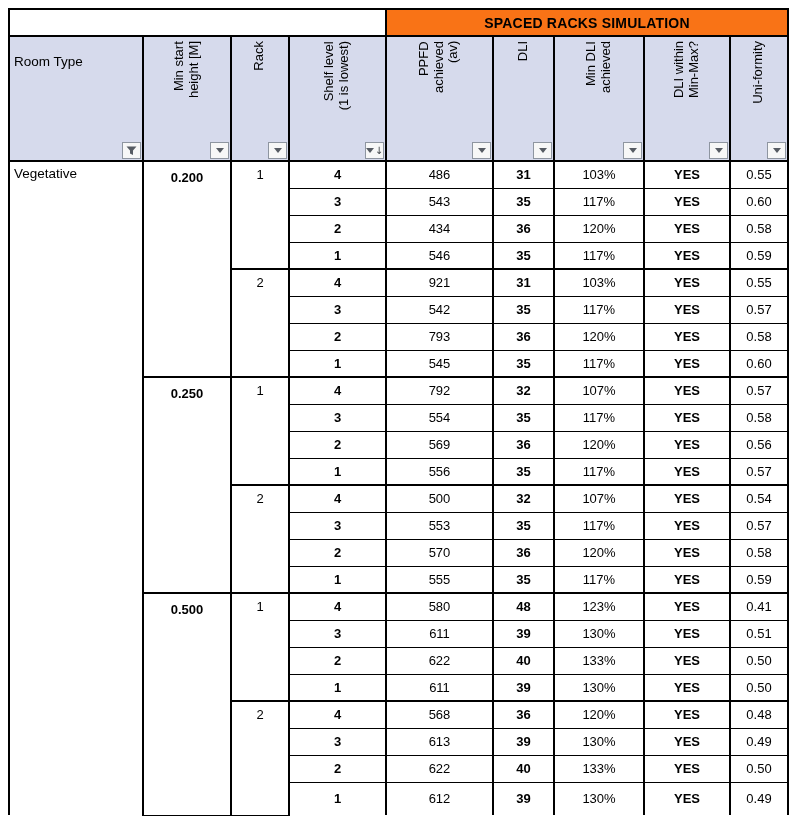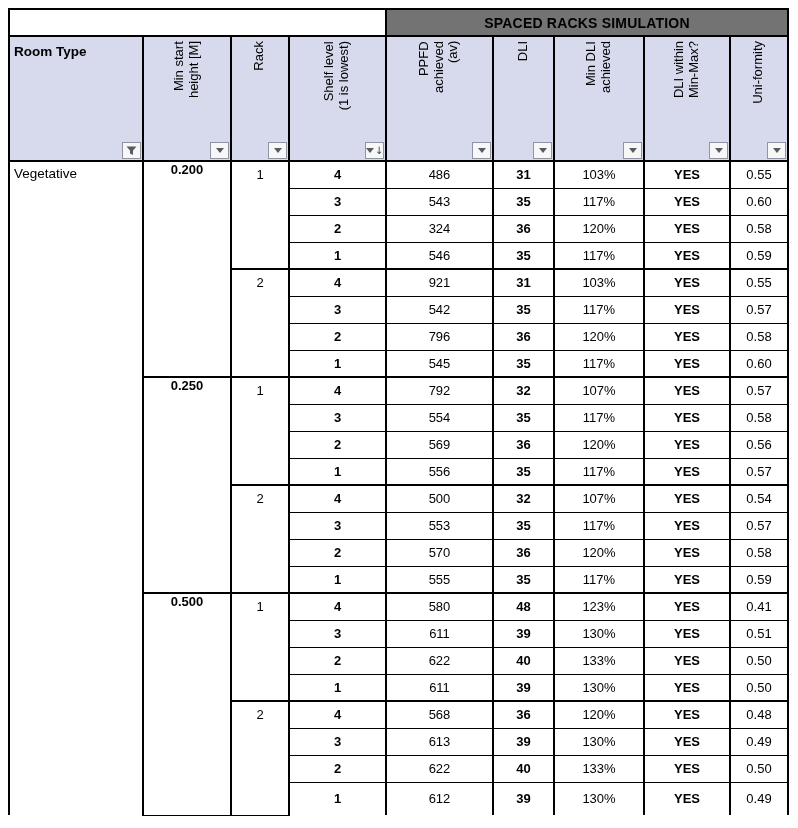--- a/index.html
+++ b/index.html
@@ -18,40 +18,40 @@
     background: #fff;
     border: 2px solid #000;
     border-bottom: none;
   }
 
   
   thead td, thead th { border: 2px solid #000; padding: 0; }
   tr.band { height: 27px; }
   .band-left  { background: #fff; }
   .band-title {
-    background: #737373;
+    background: #f97316;
     font-weight: bold;
     font-size: 14px;
     text-align: center;
     vertical-align: middle;
     letter-spacing: 0.2px;
   }
   tr.heads { height: 125px; }
   th.hcell {
     background: #d6daec;
     position: relative;
     vertical-align: top;
     font-weight: normal;
   }
   .room-h-label {
     display: block;
     text-align: left;
     font-size: 13.5px;
-    padding: 7px 0 0 4px;
-    font-weight: bold;
+    padding: 17px 0 0 4px;
+    font-weight: normal;
   }
   .hwrap {
     height: 100%;
     display: flex;
     justify-content: center;
     align-items: stretch;
     padding-top: 4px;
     box-sizing: border-box;
   }
   .vlabel {
@@ -109,21 +109,21 @@
   td.room-cell {
     text-align: left;
     vertical-align: top;
     padding: 4px 3px 0 4px;
     border-bottom: none;
     font-size: 13.5px;
   }
   td.height-cell {
     vertical-align: top;
     font-weight: bold;
-    padding-top: 0;
+    padding-top: 8px;
   }
   td.rack-cell {
     vertical-align: top;
     padding-top: 5px;
   }
 </style>
 </head>
 <body>
 
 <div class="sheet">
@@ -241,21 +241,21 @@
         <tr>
           <td class="b">3</td>
           <td class="">543</td>
           <td class="b">35</td>
           <td class="">117%</td>
           <td class="b">YES</td>
           <td class="">0.60</td>
         </tr>
         <tr>
           <td class="b">2</td>
-          <td class="">324</td>
+          <td class="">434</td>
           <td class="b">36</td>
           <td class="">120%</td>
           <td class="b">YES</td>
           <td class="">0.58</td>
         </tr>
         <tr>
           <td class="b">1</td>
           <td class="">546</td>
           <td class="b">35</td>
           <td class="">117%</td>
@@ -274,21 +274,21 @@
         <tr>
           <td class="b">3</td>
           <td class="">542</td>
           <td class="b">35</td>
           <td class="">117%</td>
           <td class="b">YES</td>
           <td class="">0.57</td>
         </tr>
         <tr>
           <td class="b">2</td>
-          <td class="">796</td>
+          <td class="">793</td>
           <td class="b">36</td>
           <td class="">120%</td>
           <td class="b">YES</td>
           <td class="">0.58</td>
         </tr>
         <tr>
           <td class="b">1</td>
           <td class="">545</td>
           <td class="b">35</td>
           <td class="">117%</td>

